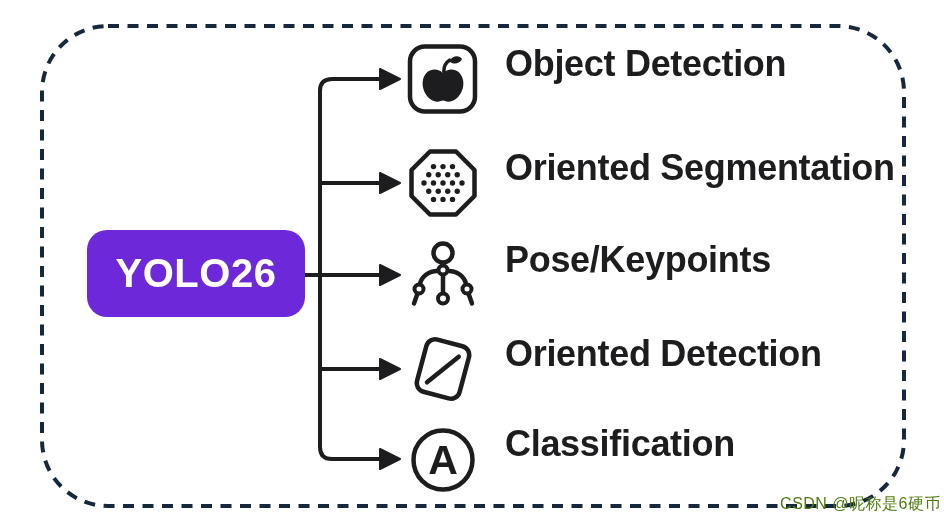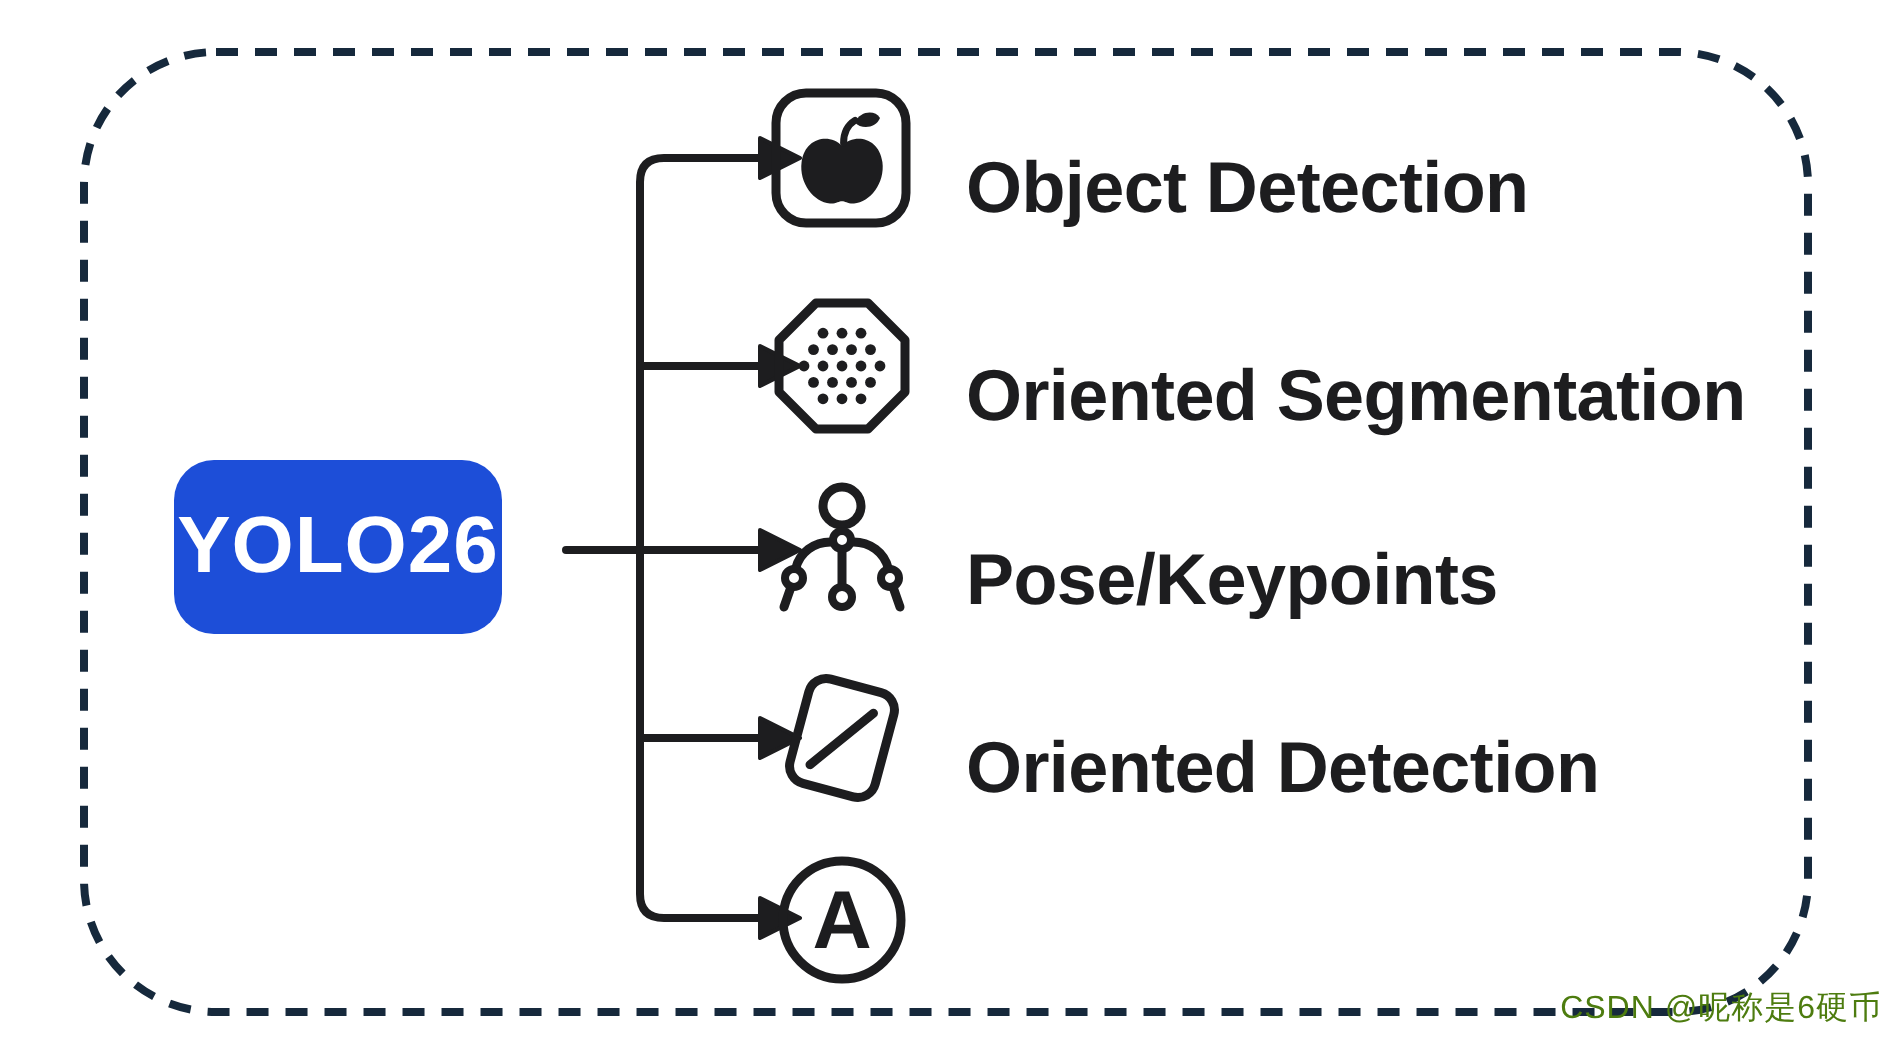--- a/index.html
+++ b/index.html
@@ -7,33 +7,33 @@
     position:relative;
     width:944px; height:524px;
     background:#ffffff;
     overflow:hidden;
     font-family:"Liberation Sans","DejaVu Sans",sans-serif;
   }
   .layer { position:absolute; inset:0; width:944px; height:524px; }
 
   .yolo-box {
     position:absolute; left:87px; top:230px;
-    width:164px; height:87px;
-    background:#1d4ed8;
+    width:218px; height:87px;
+    background:#6d28d9;
     border-radius:20px;
     display:flex; align-items:center; justify-content:center;
     z-index:3;
   }
   .yolo-box .yolo-label {
     color:#ffffff; font-size:40px; font-weight:700; letter-spacing:0.5px;
   }
 
   .task {
-    position:absolute; left:384px; height:72px;
-    display:flex; align-items:flex-end;
+    position:absolute; left:406px; height:72px;
+    display:flex; align-items:flex-start;
     z-index:3;
   }
   .task .icon-wrap { width:74px; display:flex; justify-content:center; align-items:center; }
   .task .task-label {
     margin-left:25px;
     font-size:36px; font-weight:600; color:#1d1d1f;
     letter-spacing:-0.3px; white-space:nowrap;
   }
   .row-1 { top:43px; }
   .row-2 { top:147px; }
@@ -152,17 +152,18 @@
     <span class="task-label">Oriented Detection</span>
   </div>
 
   <div class="task row-5">
     <span class="icon-wrap">
       <svg width="72" height="72" viewBox="0 0 72 72">
         <circle cx="36" cy="37" r="29.5" fill="none" stroke="#1d1d1f" stroke-width="4.5"></circle>
         <text x="36" y="51" text-anchor="middle" font-family="Liberation Sans, DejaVu Sans, sans-serif" font-size="41" font-weight="700" fill="#1d1d1f">A</text>
       </svg>
     </span>
+    <span class="task-label">Classification</span>
   </div>
 
   <div class="watermark">CSDN @昵称是6硬币</div>
 
 </div>
 
 </body></html>

